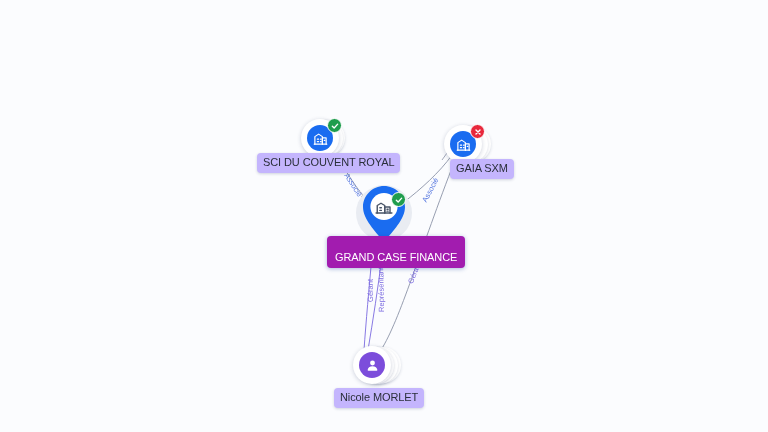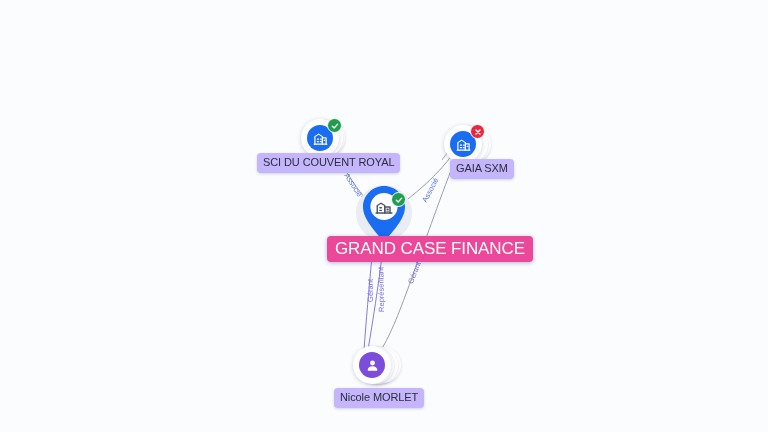--- a/index.html
+++ b/index.html
@@ -95,25 +95,25 @@
     line-height: 1;
     padding: 4px 6px 5px 6px;
     border-radius: 4px;
     background: #c4b5fd;
     color: #2a2f3a;
     box-shadow: 0 1px 3px rgba(30,45,90,0.20);
     z-index: 8;
     letter-spacing: -0.1px;
   }
   .node-label.selected {
-    background: #ec4899;
+    background: #a21caf;
     color: #ffffff;
     box-shadow: 0 1px 4px rgba(20,60,150,0.35);
-    font-size: 17px;
-    padding: 4px 8px 5px 8px;
+    font-size: 11px;
+    padding: 16px 8px 5px 8px;
   }
 
   
   .pin-halo {
     position: absolute;
     width: 56px;
     height: 56px;
     left: -28px;
     top: -28px;
     border-radius: 50%;

